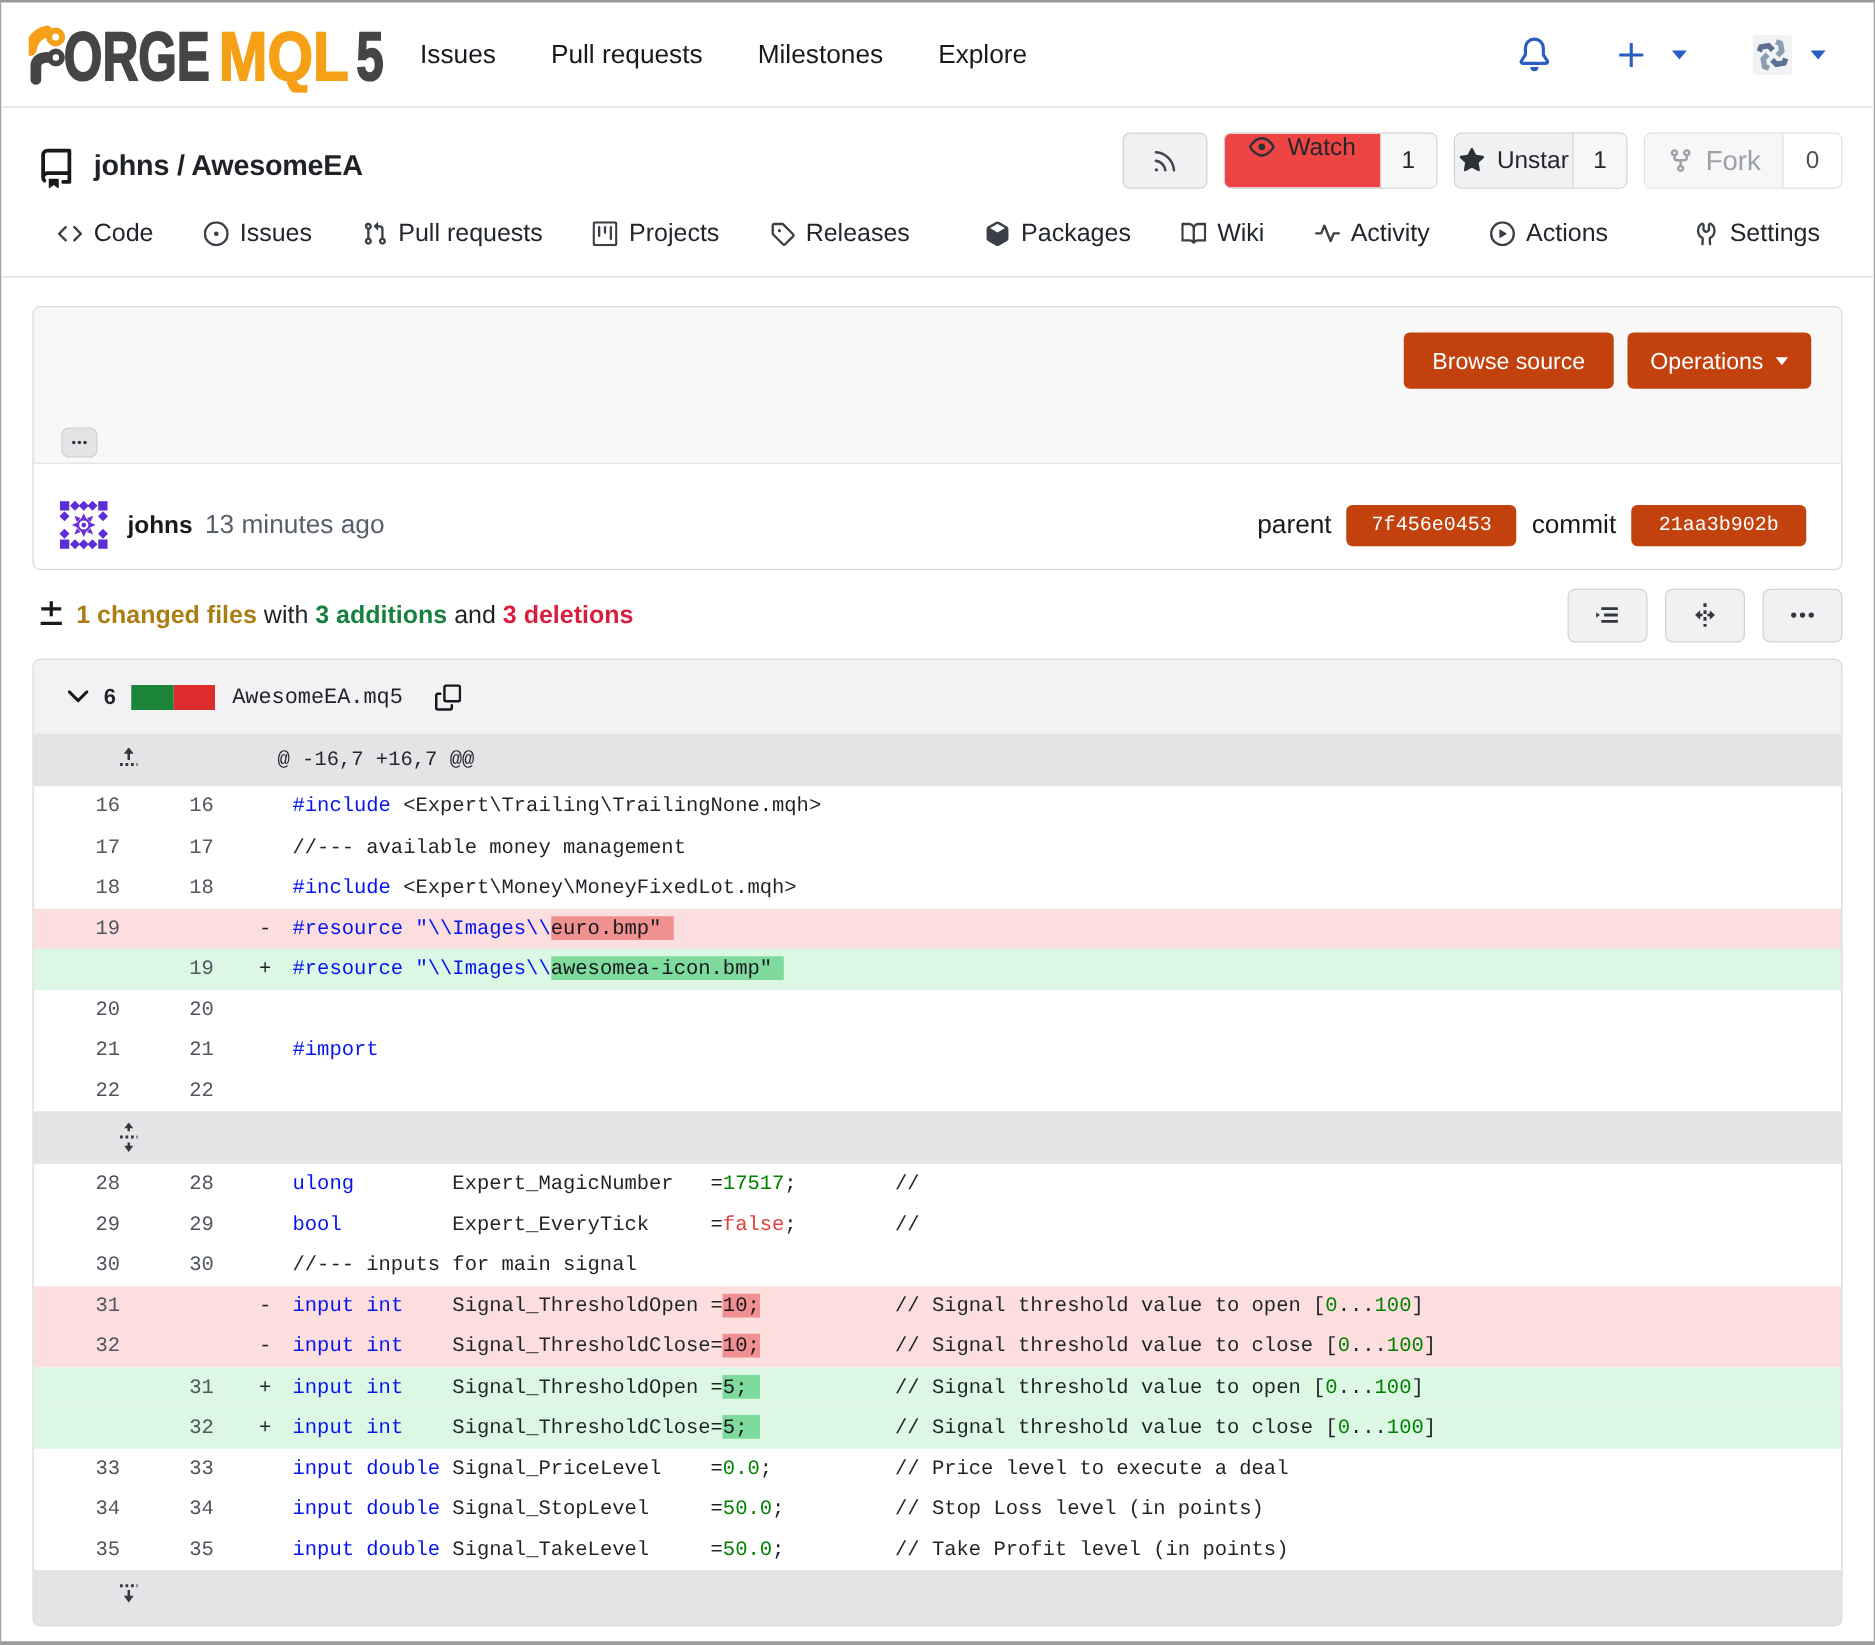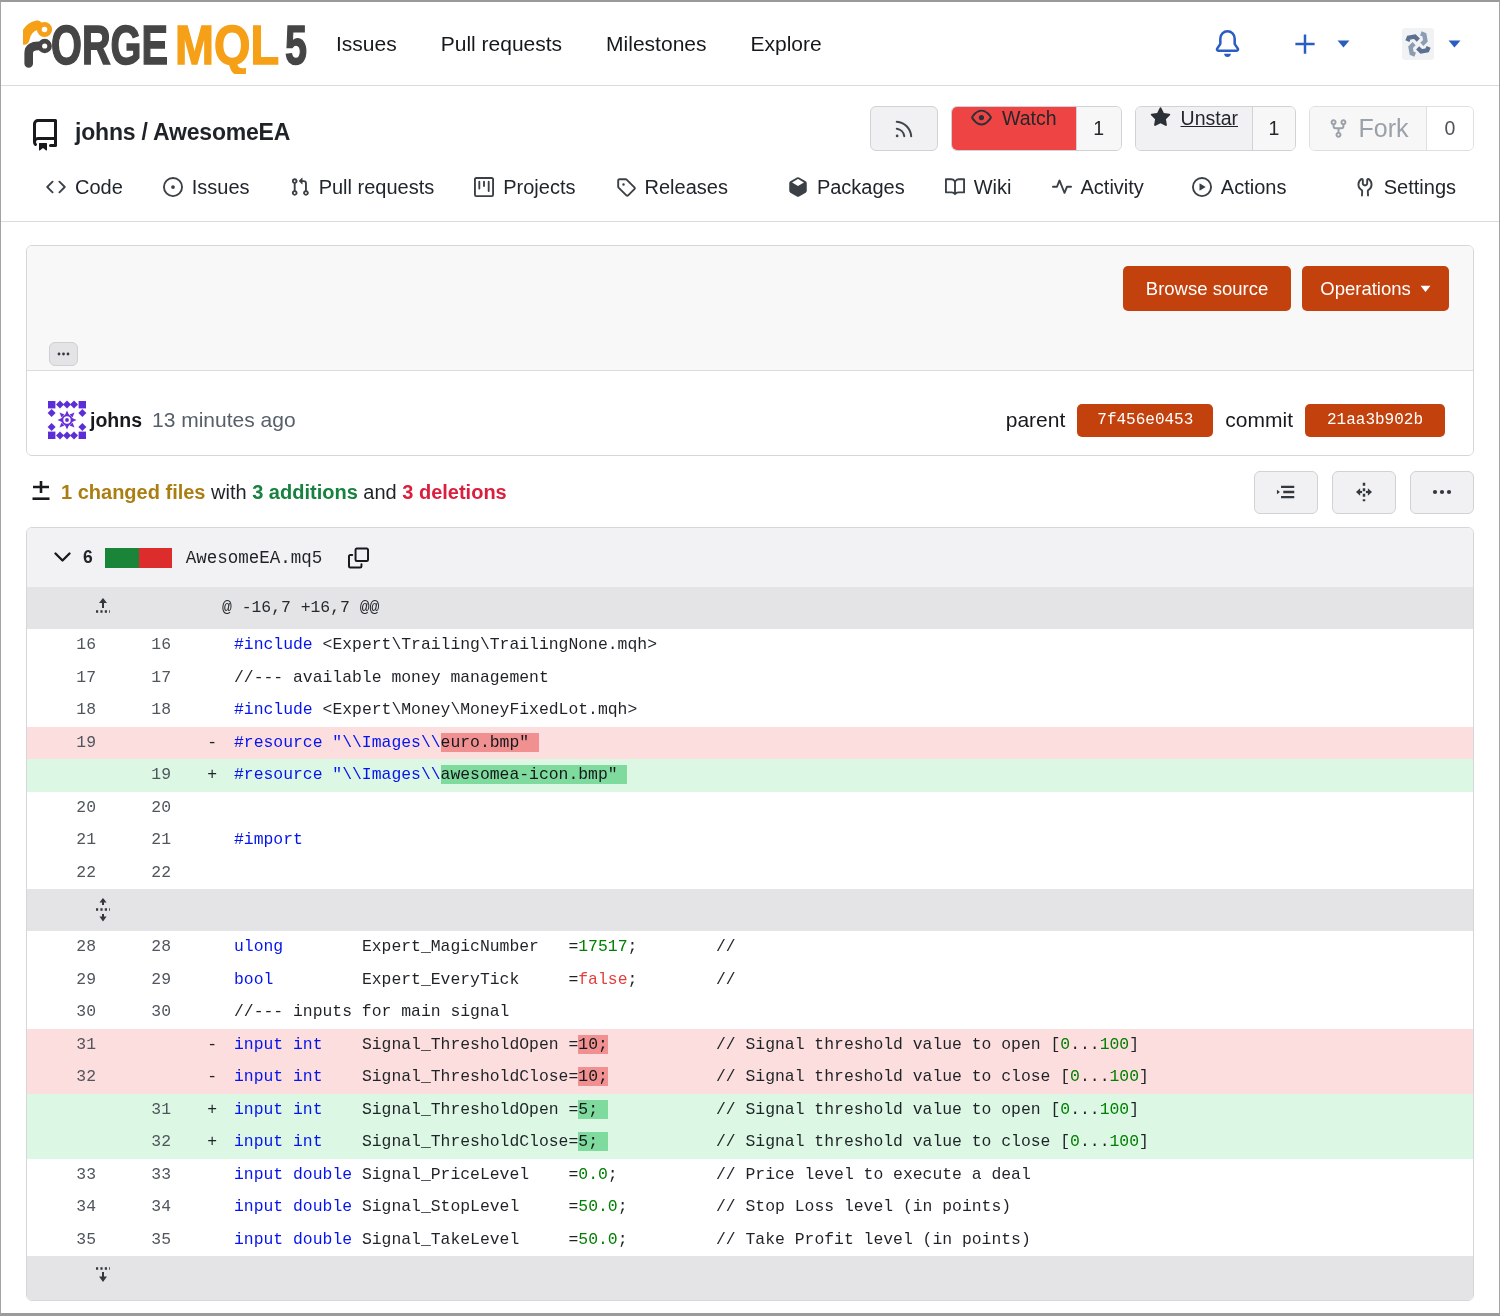--- a/index.html
+++ b/index.html
@@ -111,34 +111,34 @@
       <div style="display:flex;margin-left:13px;height:45px;border:1px solid #d2d2d6;border-radius:6px;overflow:hidden;">
         <div style="display:flex;align-items:flex-start;background:#ef4444;padding:0 19px;border-right:1px solid #d2d2d6;">
           <svg width="21" height="21" viewBox="0 0 16 16" fill="#2c3137">
               <path d="M8 2c1.981 0 3.671.992 4.933 2.078 1.27 1.091 2.187 2.345 2.637 3.023a1.62 1.62 0 0 1 0 1.798c-.45.678-1.367 1.932-2.637 3.023C11.67 13.008 9.981 14 8 14c-1.981 0-3.671-.992-4.933-2.078C1.797 10.83.88 9.576.43 8.898a1.62 1.62 0 0 1 0-1.798c.45-.677 1.367-1.931 2.637-3.022C4.33 2.992 6.019 2 8 2ZM1.679 7.932a.12.12 0 0 0 0 .136c.411.622 1.241 1.75 2.366 2.717C5.176 11.758 6.527 12.5 8 12.5c1.473 0 2.825-.742 3.955-1.715 1.124-.967 1.954-2.096 2.366-2.717a.12.12 0 0 0 0-.136c-.412-.621-1.242-1.75-2.366-2.717C10.824 4.242 9.473 3.5 8 3.5c-1.473 0-2.825.742-3.955 1.715-1.124.967-1.954 2.096-2.366 2.717ZM8 10a2 2 0 1 1-.001-3.999A2 2 0 0 1 8 10Z"></path>
             </svg>
           <span style="font-size:19.5px;color:#23272c;margin-left:10px;">Watch</span>
         </div>
         <div style="display:flex;align-items:center;justify-content:center;background:#f7f7f8;width:44px;font-size:19.5px;color:#23272c;">1</div>
       </div>
       <div style="display:flex;margin-left:13px;height:45px;border:1px solid #d2d2d6;border-radius:6px;overflow:hidden;">
-        <div style="display:flex;align-items:flex-start;background:#f1f1f3;padding:0 14px;border-right:1px solid #d2d2d6;text-decoration:underline;">
+        <div style="display:flex;align-items:center;background:#f1f1f3;padding:0 3px;border-right:1px solid #d2d2d6;">
           <svg width="21" height="21" viewBox="0 0 16 16" fill="#2c3137">
               <path d="M8 .25a.75.75 0 0 1 .673.418l1.882 3.815 4.21.612a.75.75 0 0 1 .416 1.279l-3.046 2.97.719 4.192a.751.751 0 0 1-1.088.791L8 12.347l-3.766 1.98a.75.75 0 0 1-1.088-.79l.72-4.194L.82 6.374a.75.75 0 0 1 .416-1.28l4.21-.611L7.327.668A.75.75 0 0 1 8 .25Z"></path>
             </svg>
           <span style="font-size:19.5px;color:#23272c;margin-left:10px;">Unstar</span>
         </div>
         <div style="display:flex;align-items:center;justify-content:center;background:#f7f7f8;width:42px;font-size:19.5px;color:#23272c;">1</div>
       </div>
       <div style="display:flex;margin-left:13px;height:45px;border:1px solid #dfdfe2;border-radius:6px;overflow:hidden;">
         <div style="display:flex;align-items:center;background:#f7f7f8;padding:0 17.5px;border-right:1px solid #dfdfe2;">
           <svg width="21" height="21" viewBox="0 0 16 16" fill="#9ba1a8">
               <path d="M5 5.372v.878c0 .414.336.75.75.75h4.5a.75.75 0 0 0 .75-.75v-.878a2.25 2.25 0 1 1 1.5 0v.878a2.25 2.25 0 0 1-2.25 2.25h-1.5v2.128a2.251 2.251 0 1 1-1.5 0V8.5h-1.5A2.25 2.25 0 0 1 3.5 6.25v-.878a2.25 2.25 0 1 1 1.5 0ZM5 3.25a.75.75 0 1 0-1.5 0 .75.75 0 0 0 1.5 0Zm6.75.75a.75.75 0 1 0 0-1.5.75.75 0 0 0 0 1.5Zm-3 8.75a.75.75 0 1 0-1.5 0 .75.75 0 0 0 1.5 0Z"></path>
             </svg>
-          <span style="font-size:25px;color:#9ba1a8;margin-left:10px;">Fork</span>
+          <span style="font-size:22px;color:#9ba1a8;margin-left:10px;">Fork</span>
         </div>
         <div style="display:flex;align-items:center;justify-content:center;background:#fff;width:46px;font-size:19.5px;color:#4d5257;">0</div>
       </div>
     </div>
   </div>
   <div class="tabs">
     <div class="tab" style="margin-right:40px"><svg width="20" height="20" viewBox="0 0 16 16" fill="#3a4046">
           <path d="M4.72 3.22a.75.75 0 0 1 1.06 1.06L2.06 8l3.72 3.72a.749.749 0 0 1-.326 1.275.749.749 0 0 1-.734-.215L.47 8.53a.75.75 0 0 1 0-1.06Zm6.56 0a.75.75 0 1 0-1.06 1.06L13.94 8l-3.72 3.72a.749.749 0 0 0 .326 1.275.749.749 0 0 0 .734-.215l4.25-4.25a.75.75 0 0 0 0-1.06l-4.25-4.25Z"></path>
         </svg>Code</div>
     <div class="tab" style="margin-right:40px"><svg width="20" height="20" viewBox="0 0 16 16" fill="#3a4046">
@@ -211,21 +211,21 @@
           <path d="M20 10.5 L23 17 L29.5 20 L23 23 L20 29.5 L17 23 L10.5 20 L17 17 Z"></path>
           <path d="M12.5 12.5 L17.5 14.5 L14.5 17.5 Z"></path>
           <path d="M27.5 12.5 L25.5 17.5 L22.5 14.5 Z"></path>
           <path d="M27.5 27.5 L22.5 25.5 L25.5 22.5 Z"></path>
           <path d="M12.5 27.5 L14.5 22.5 L17.5 25.5 Z"></path>
           <circle cx="20" cy="20" r="4.6" fill="#fff"></circle>
           <circle cx="20" cy="20" r="4.6" fill="none" stroke="#6a2ed8" stroke-width="1.8"></circle>
           <circle cx="20" cy="20" r="1.9" fill="#5b2ed8"></circle>
         </g>
       </svg>
-      <span style="font-weight:700;font-size:19.5px;margin-left:3px;color:#17191c;">johns</span>
+      <span style="font-weight:700;font-size:19.5px;margin-left:15px;color:#17191c;">johns</span>
       <span style="font-size:21px;margin-left:10px;color:#57606a;">13 minutes ago</span>
       <div style="margin-left:auto;display:flex;align-items:center;">
         <span style="font-size:21px;color:#17191c;">parent</span>
         <div class="orangebtn mono" style="margin-left:12px;height:33px;padding:0 20px;font-size:16px;border-radius:5px;">7f456e0453</div>
         <span style="font-size:21px;color:#17191c;margin-left:12px;">commit</span>
         <div class="orangebtn mono" style="margin-left:12px;height:33px;padding:0 22px;font-size:16px;border-radius:5px;margin-right:8px;">21aa3b902b</div>
       </div>
     </div>
   </div>
   <div class="changed">

